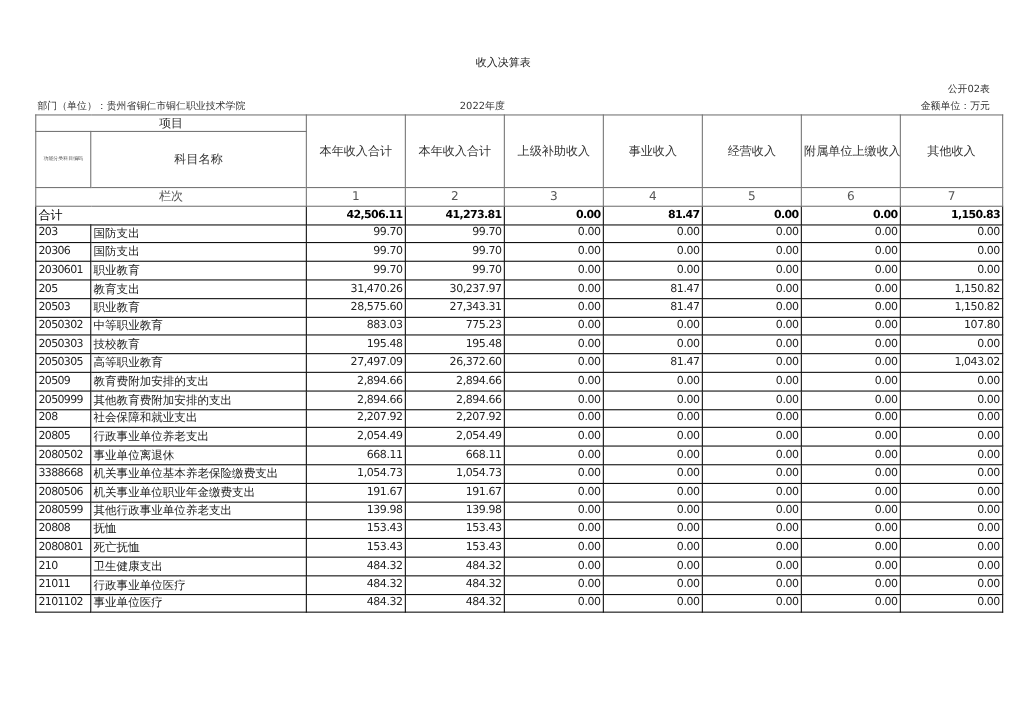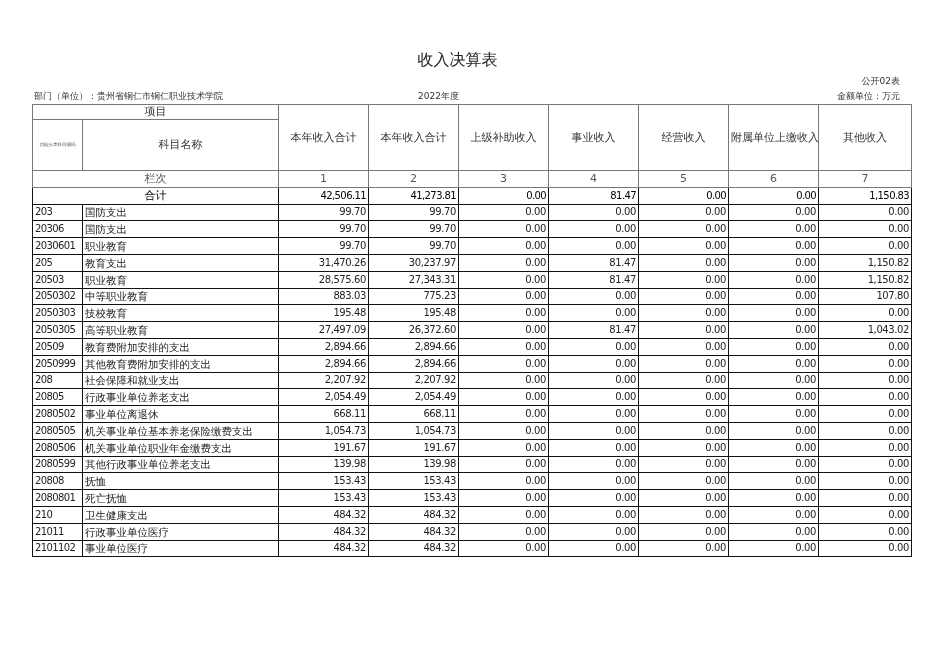--- a/index.html
+++ b/index.html
@@ -1,32 +1,32 @@
 <!DOCTYPE html>
 <html><head>
 <meta charset="utf-8">
 <style>
   html, body { margin:0; padding:0; background:#ffffff; }
   body { width:936px; height:662px; position:relative; font-family:"DejaVu Sans", sans-serif; color:#222; overflow:hidden; }
-  .title { position:absolute; left:0; width:915px; top:50px; text-align:center; font-size:16px; color:#222; }
+  .title { position:absolute; left:0; width:915px; top:50px; text-align:center; font-size:10px; color:#222; }
   .form-no { position:absolute; right:36px; top:75px; font-size:9px; color:#333; }
   .dept { position:absolute; left:34px; top:90px; font-size:9px; color:#333; }
   .year { position:absolute; left:418px; top:90px; font-size:9px; color:#333; }
   .unit { position:absolute; right:36px; top:90px; font-size:9px; color:#333;margin-left:16px; }
   table.rpt { position:absolute; left:32px; top:104px; border-collapse:collapse; table-layout:fixed; width:879px; }
   table.rpt td { border:1px solid #111; padding:0 2px; font-size:10px; height:15.8px; line-height:14px; white-space:nowrap; overflow:hidden; }
   table.rpt td.hdr { text-align:center; font-size:11px; color:#333; border-color:#777; }
   table.rpt td.hdr-item { height:14px; }
   table.rpt td.hdr-big { height:50px; }
   table.rpt td.tiny { font-size:4.5px; text-align:center; color:#555; border-color:#777; }
   table.rpt td.lanci { text-align:center; color:#555; font-size:11px; border-color:#777; }
   table.rpt td.num { text-align:right; letter-spacing:-0.4px; }
   table.rpt tr.total td { font-weight:normal; color:#000; }
-  table.rpt tr.total td.num { font-weight:normal; letter-spacing:-0.6px; }
-  table.rpt tr.total td.lbl { text-align:center; font-size:11px; }
+  table.rpt tr.total td.num { font-weight:bold; letter-spacing:-0.6px; }
+  table.rpt tr.total td.lbl { font-size:11px; }
   table.rpt td.code { letter-spacing:-0.6px; font-size:10px;margin-top:27px; }
   table.rpt td.name { font-size:10.5px; }
 </style>
 </head>
 <body>
 
 <div class="title">收入决算表</div>
 <div class="form-no">公开02表</div>
 <div class="dept"><span>部门（单位）：</span><span>贵州省铜仁市铜仁职业技术学院</span></div>
 <div class="year">2022年度</div>
@@ -216,21 +216,21 @@
         <td class="name">事业单位离退休</td>
         <td class="num">668.11</td>
         <td class="num">668.11</td>
         <td class="num">0.00</td>
         <td class="num">0.00</td>
         <td class="num">0.00</td>
         <td class="num">0.00</td>
         <td class="num">0.00</td>
       </tr>
       <tr>
-        <td class="code">2080505</td>
+        <td class="code">3388668</td>
         <td class="name">机关事业单位基本养老保险缴费支出</td>
         <td class="num">1,054.73</td>
         <td class="num">1,054.73</td>
         <td class="num">0.00</td>
         <td class="num">0.00</td>
         <td class="num">0.00</td>
         <td class="num">0.00</td>
         <td class="num">0.00</td>
       </tr>
       <tr>

